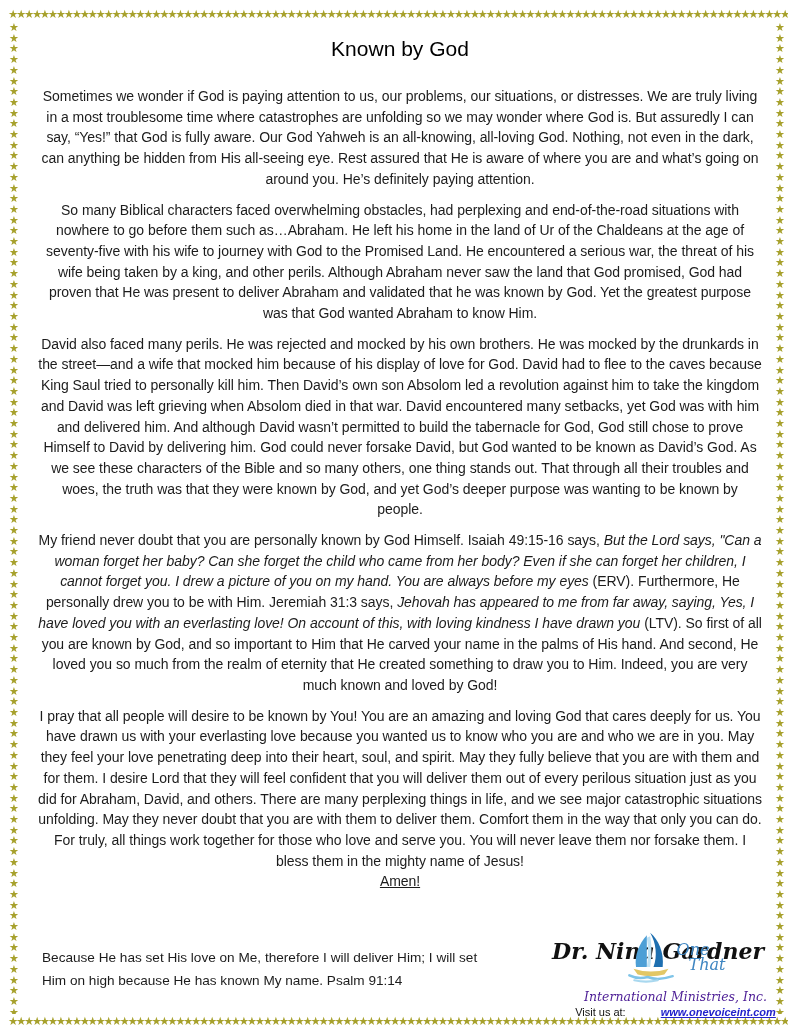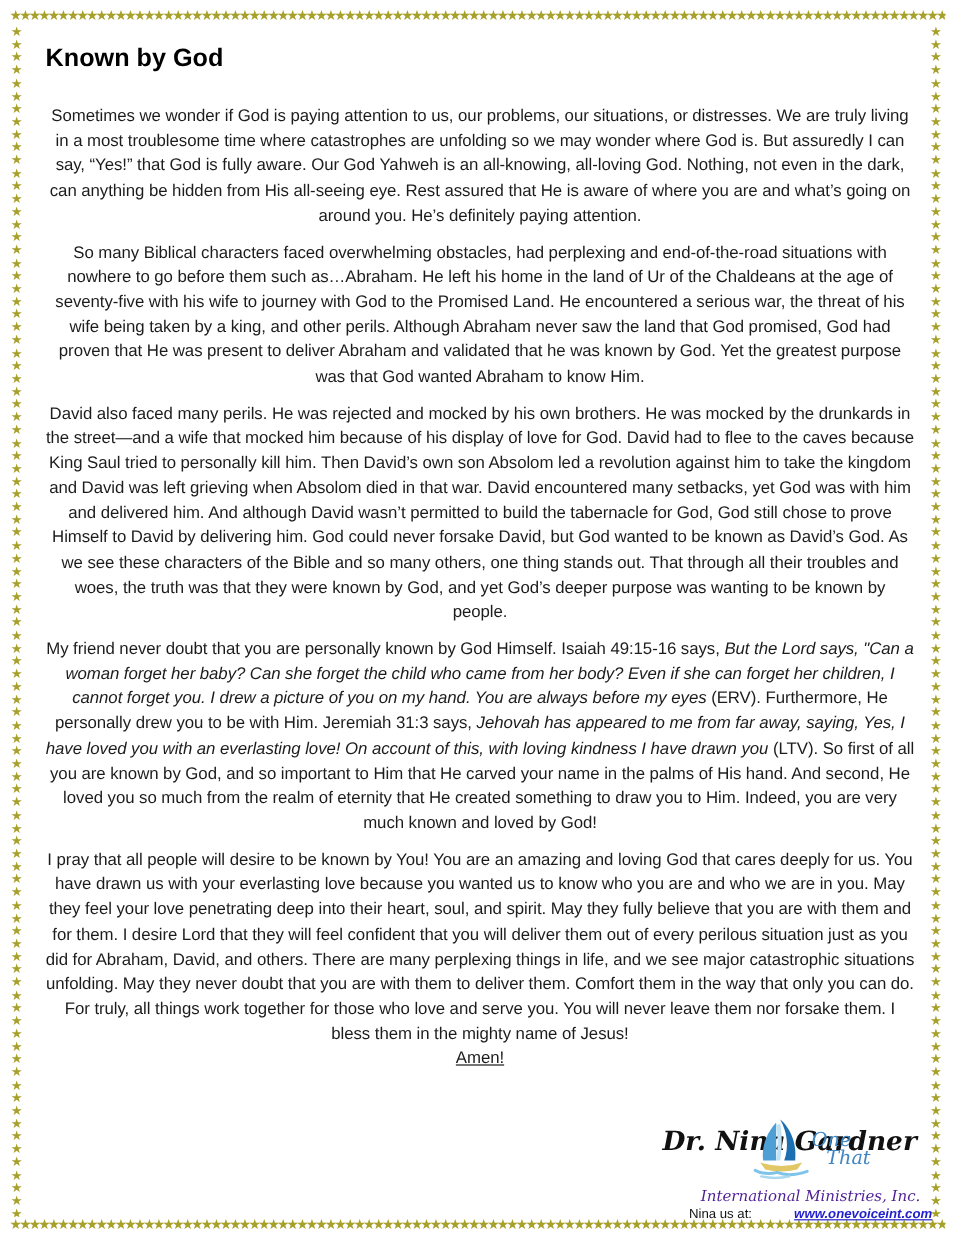--- a/index.html
+++ b/index.html
@@ -25,22 +25,22 @@
     position:absolute; top:22px; height:992px; width:13px;
     color:#A7A12C; font-size:11px; line-height:10.7px;
     word-break:break-all; overflow:hidden;
   }
   .star-col.left { left:9px; }
   .star-col.right { left:775px; }
 
   
   .content { position:absolute; left:38px; top:26px; width:724px; }
   h1.title {
-    font-size:21px; line-height:26px; font-weight:bold; color:#000;
-    margin:10px 0 24px 0;
+    font-size:21px; line-height:26px; font-weight:normal; color:#000;
+    text-align:center; margin:10px 0 24px 0;
   }
   p.body-par {
     font-size:14px; line-height:20.7px; letter-spacing:-0.05px;
     margin-bottom:10px; color:#1c1c1c;text-align:center;
   }
   .italic { font-style:italic; }
   .amen { display:block;text-decoration:underline; }
 
   
   .signature {
@@ -91,36 +91,37 @@
     <p class="body-par">David also faced many perils. He was rejected and mocked by his own brothers. He was mocked by the drunkards in the street—and a wife that mocked him because of his display of love for God. David had to flee to the caves because King Saul tried to personally kill him. Then David’s own son Absolom led a revolution against him to take the kingdom and David was left grieving when Absolom died in that war. David encountered many setbacks, yet God was with him and delivered him. And although David wasn’t permitted to build the tabernacle for God, God still chose to prove Himself to David by delivering him. God could never forsake David, but God wanted to be known as David’s God. As we see these characters of the Bible and so many others, one thing stands out. That through all their troubles and woes, the truth was that they were known by God, and yet God’s deeper purpose was wanting to be known by people.</p>
 
     <p class="body-par"><span>My friend never doubt that you are personally known by God Himself. Isaiah 49:15-16 says, </span><span class="italic">But the Lord says, "Can a woman forget her baby? Can she forget the child who came from her body? Even if she can forget her children, I cannot forget you. I drew a picture of you on my hand. You are always before my eyes</span><span> (ERV). Furthermore, He personally drew you to be with Him. Jeremiah 31:3 says, </span><span class="italic">Jehovah has appeared to me from far away, saying, Yes, I have loved you with an everlasting love! On account of this, with loving kindness I have drawn you</span><span> (LTV). So first of all you are known by God, and so important to Him that He carved your name in the palms of His hand. And second, He loved you so much from the realm of eternity that He created something to draw you to Him. Indeed, you are very much known and loved by God!</span></p>
 
 
     <p class="body-par"><span>I pray that all people will desire to be known by You! You are an amazing and loving God that cares deeply for us. You have drawn us with your everlasting love because you wanted us to know who you are and who we are in you. May they feel your love penetrating deep into their heart, soul, and spirit. May they fully believe that you are with them and for them. I desire Lord that they will feel confident that you will deliver them out of every perilous situation just as you did for Abraham, David, and others. There are many perplexing things in life, and we see major catastrophic situations unfolding. May they never doubt that you are with them to deliver them. Comfort them in the way that only you can do. For truly, all things work together for those who love and serve you. You will never leave them nor forsake them. I bless them in the mighty name of Jesus!</span><span class="amen">Amen!</span></p>
   </div>
 
   <div class="signature">Dr. Nina Gardner</div>
 
+  <div class="verse-block">Because He has set His love on Me, therefore I will deliver Him; I will set Him on high because He has known My name. Psalm 91:14</div>
 
   <div class="logo-block">
     <div class="logo-row">
       <svg width="50" height="52" viewBox="0 0 60 62">
         <path d="M25 5 C15 16 10 30 12 43 L25 43 Z" fill="#4D9FD6"></path>
         <path d="M29 2 C36 14 38 30 33 43 L44 43 C46 26 39 10 29 2 Z" fill="#1E6FB0"></path>
         <path d="M25 8 C27 20 27 32 25 43 L29 43 C31 30 31 16 29 6 Z" fill="#BFE2F4"></path>
         <path d="M9 45 Q30 52 51 45 L46 52 Q30 56 14 52 Z" fill="#E2C766"></path>
         <path d="M4 53 Q14 58 26 55 Q38 60 56 54" stroke="#7FC4E8" stroke-width="3" fill="none" stroke-linecap="round"></path>
         <path d="M10 59 Q24 62 38 59" stroke="#A9D8EF" stroke-width="2.5" fill="none" stroke-linecap="round"></path>
       </svg>
       <div class="logo-name">
         <div class="line1">One</div>
         <div class="line2">That</div>
       </div>
     </div>
     <div class="org-line">International Ministries, Inc.</div>
     <div class="visit-line">
-      <span>Nina us at:</span>
+      <span>Visit us at:</span>
       <a>www.onevoiceint.com</a>
     </div>
   </div>
 
 </div>
 
 </body></html>

